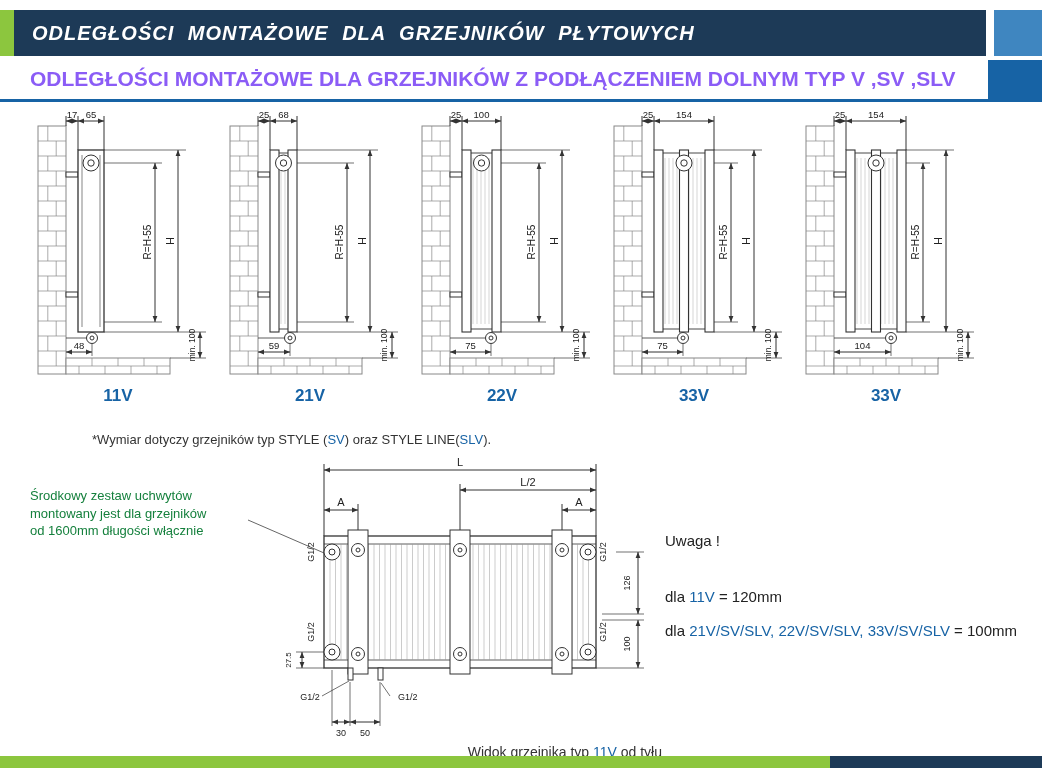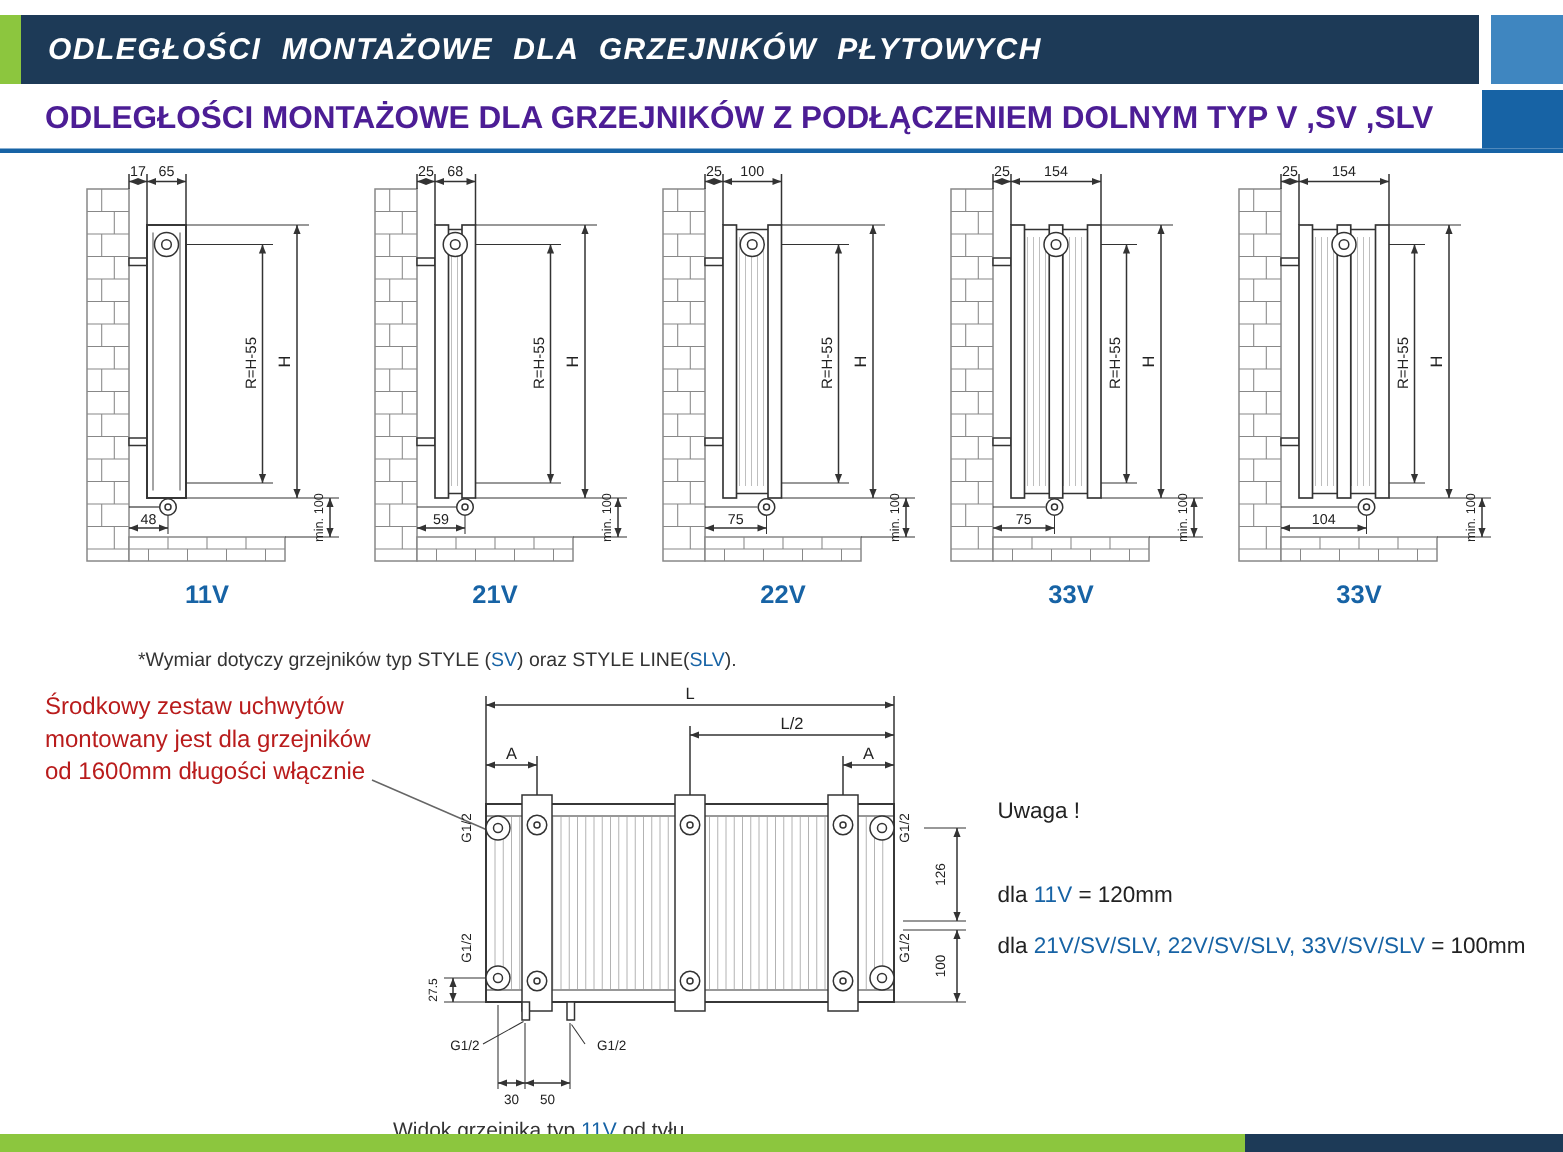--- a/index.html
+++ b/index.html
@@ -9,31 +9,31 @@
   .topbar .green{width:14px;background:#8cc63e}
   .topbar .navy{flex:1;background:#1d3a57;display:flex;align-items:center;padding:0 10px 0 18px;color:#fff}
   .title{font-size:20px;font-weight:bold;font-style:italic;letter-spacing:1px;word-spacing:7px;white-space:nowrap}
   .brand{margin-left:auto;margin-right:140px;display:flex;align-items:baseline;color:#fff}
   .brand .name{font-size:27px;font-weight:bold;font-style:italic;letter-spacing:1px}
   .brand .mark{font-size:11px;margin-left:1px;position:relative;top:-10px}
   .brand .sub{font-size:9px;letter-spacing:1.5px;margin-left:2px}
   .topbar .hgap{width:8px;background:#fff}
   .topbar .blue{width:48px;background:#3f86c0}
   .subheader{position:absolute;left:0;top:60px;width:1042px;height:42px;border-bottom:3px solid #1763a5;background:#fff}
-  .subheader .stext{position:absolute;left:30px;top:7px;font-size:21px;font-weight:bold;color:#4c1d95;white-space:nowrap}
+  .subheader .stext{position:absolute;left:30px;top:7px;font-size:21px;font-weight:bold;color:#8b5cf6;white-space:nowrap}
   .subheader .sblock{position:absolute;right:0;top:0;width:54px;height:39px;background:#1763a5}
-  .diagram-row{position:absolute;left:22px;top:108px;width:1000px;display:flex;justify-content:center}
+  .diagram-row{position:absolute;left:22px;top:108px;width:1000px;display:flex;justify-content:flex-start}
   .panel{width:192px}
   .plabel{text-align:center;font-size:17px;font-weight:bold;color:#1763a5;margin-top:2px}
   .footnote{position:absolute;left:92px;top:432px;font-size:13px;color:#333}
   .blue-inline{color:#1763a5;font-weight:normal}
-  .bracket-note{position:absolute;left:30px;top:461px;font-size:16px;color:#b91c1c;line-height:1.35}
+  .bracket-note{position:absolute;left:30px;top:487px;font-size:13px;color:#15803d;line-height:1.35}
   .leader{position:absolute;left:246px;top:516px}
   .backview{position:absolute;left:262px;top:444px;width:400px}
-  .caption{text-align:left;font-size:14px;color:#333;margin-top:0}
+  .caption{text-align:right;font-size:14px;color:#333;margin-top:0}
   .notice{position:absolute;left:665px;top:530px;width:374px;font-size:15px;color:#222;line-height:1.45}
   .notice .heading{margin-bottom:34px}
   .notice .para{margin-bottom:16px}
   .notice .rule{margin-bottom:12px}
   .bottombar{position:absolute;left:0;top:756px;width:1042px;height:12px;display:flex}
   .bottombar .green{flex:1;background:#8cc63e}
   .bottombar .navy{width:212px;background:#1d3a57}
 </style>
 </head>
 <body>

